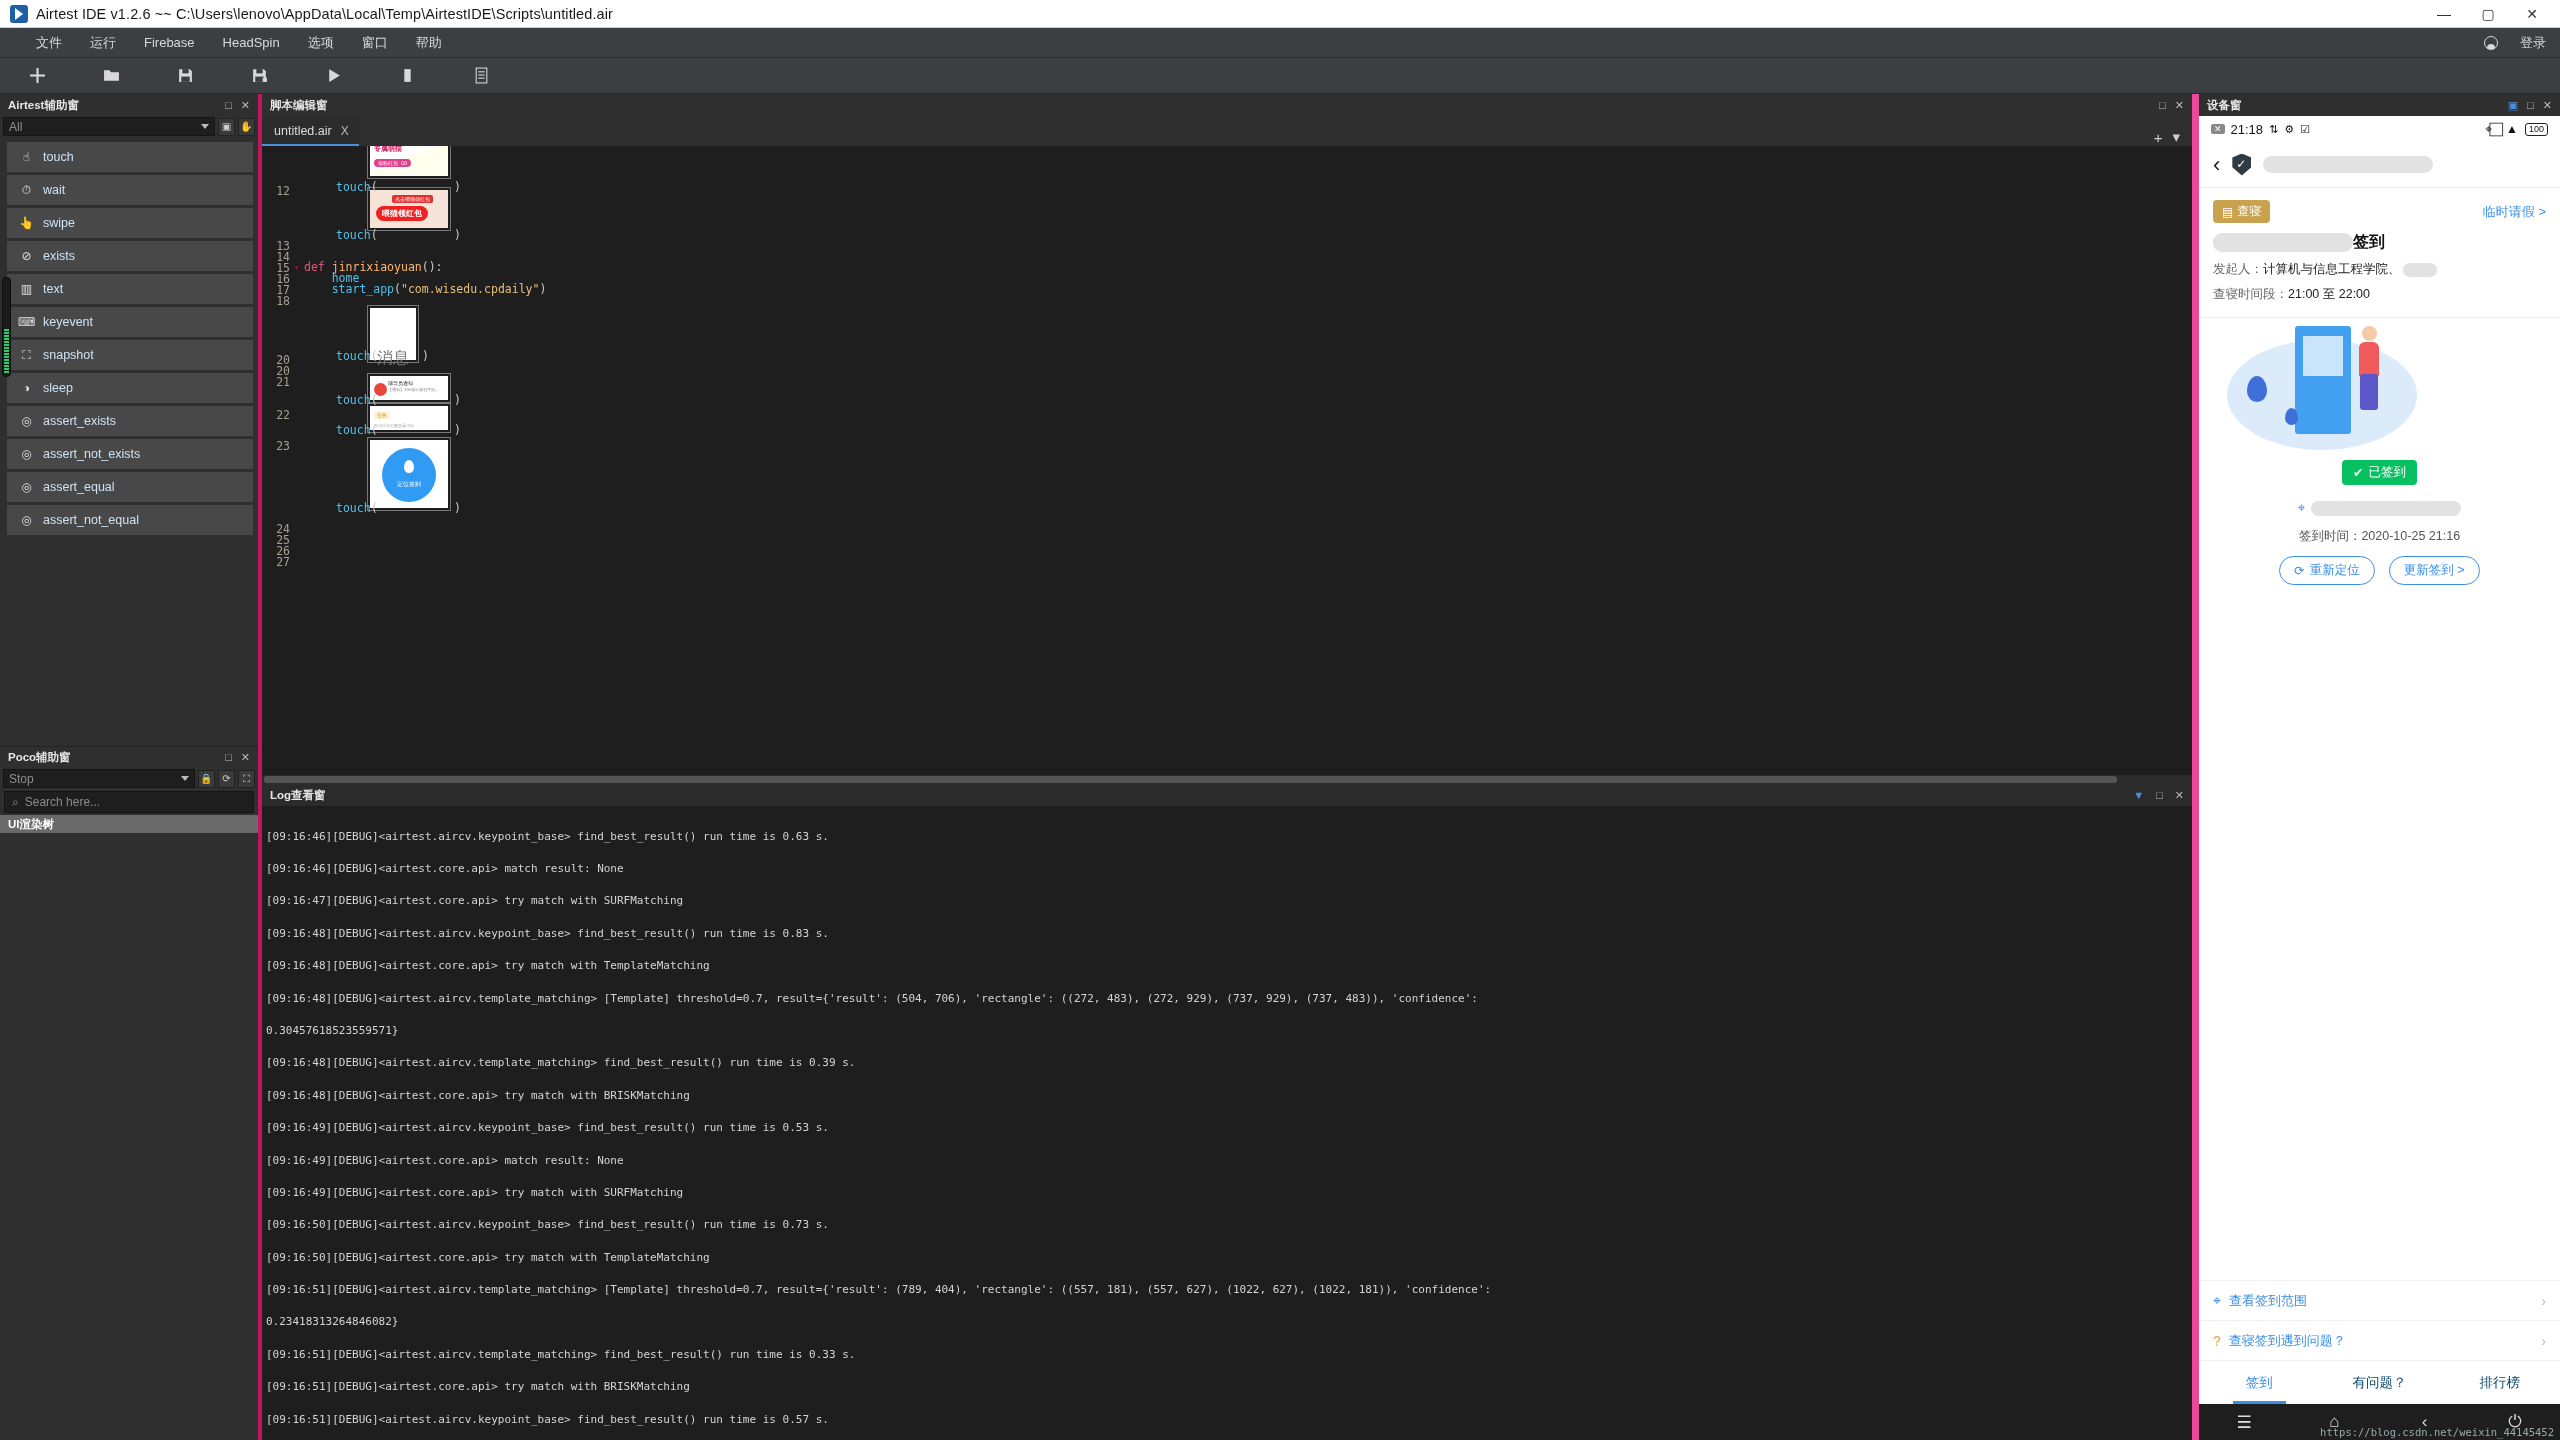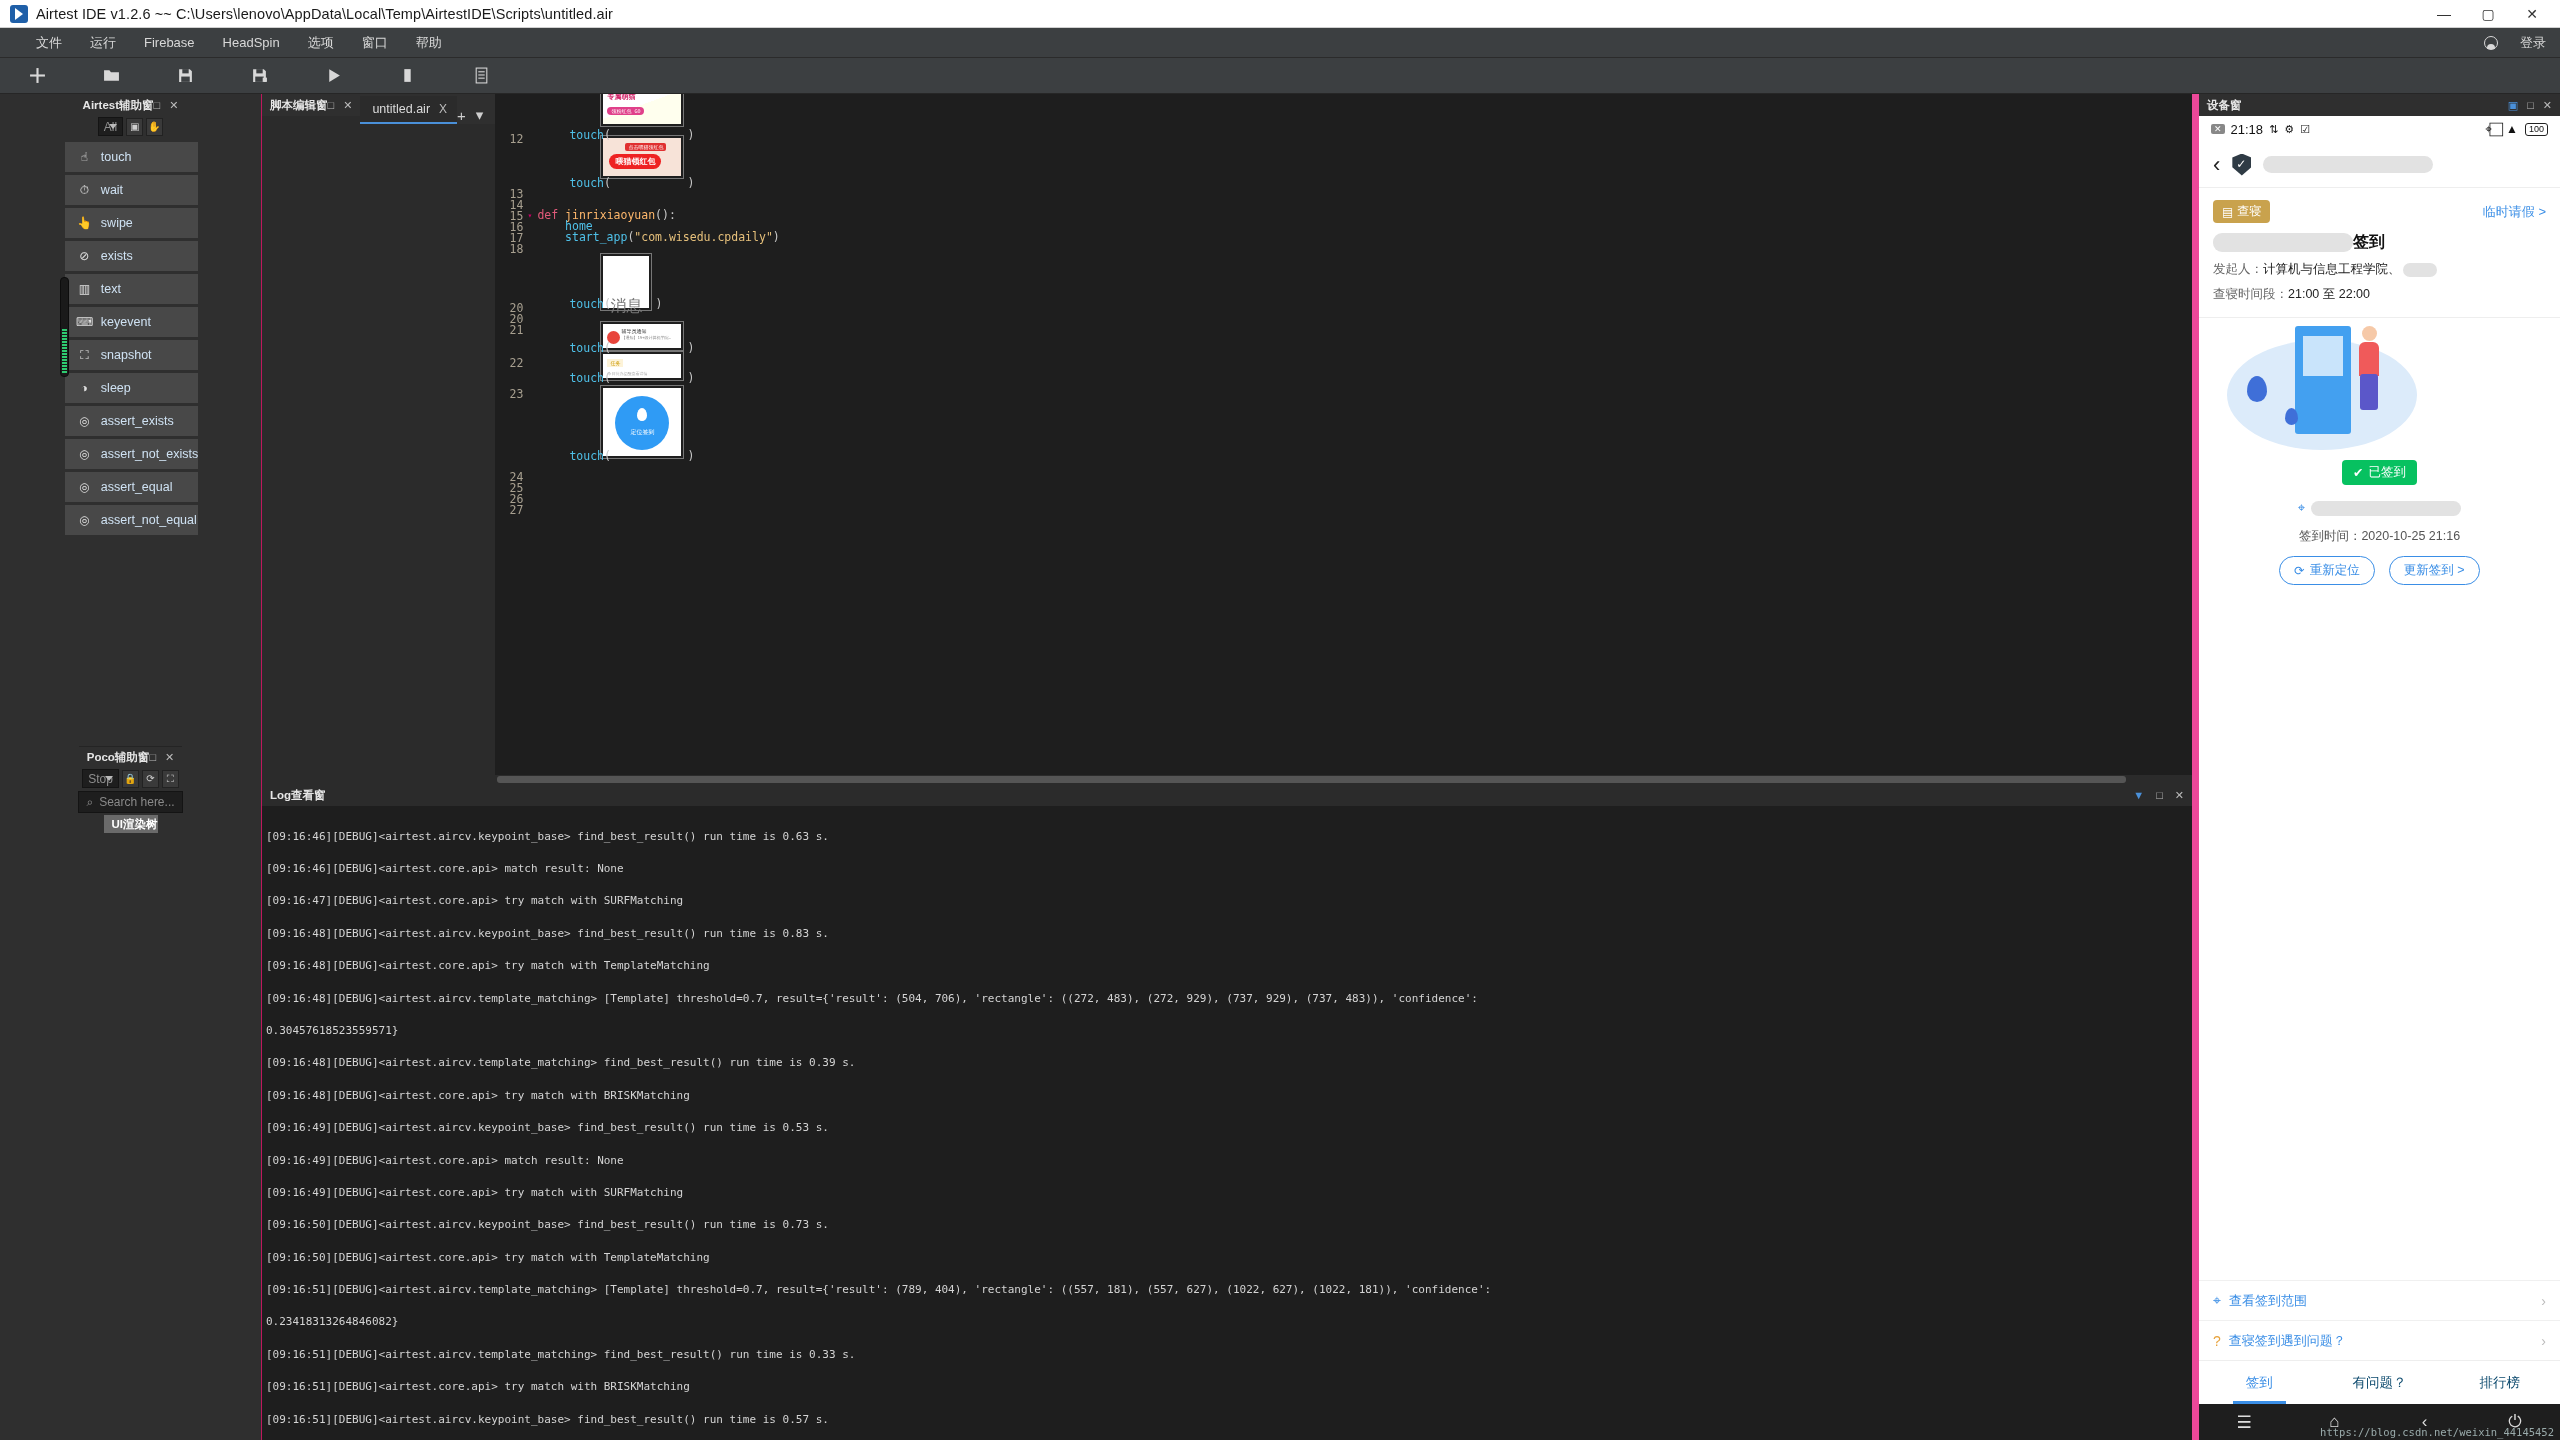--- a/index.html
+++ b/index.html
@@ -42,21 +42,21 @@
              border-bottom:1px solid #262626; }
   .tool { width:74px; height:36px; display:flex; align-items:center; justify-content:center;
           color:#cfcfcf; cursor:default;}
   .tool svg { width:17px; height:17px; fill:#d8d8d8; }
 
   
   .body { flex:1; display:flex; min-height:0; background:#2b2b2b; }
 
   
   .left { width:262px; flex:none; display:flex; flex-direction:column; background:#2f2f2f;
-          border-right:1px solid #be185d;align-items:center; }
+          border-right:4px solid #be185d; }
   .panel-hdr { height:22px; display:flex; align-items:center; padding:0 8px;
                background:#2f2f2f; color:#e6e6e6; font-size:11.5px; font-weight:bold; flex:none; }
   .panel-hdr .ctrls { margin-left:auto; display:flex; gap:9px; color:#bcbcbc; font-size:11px; }
   .panel-hdr .ctrls span{ cursor:default; }
 
   .filter-row { display:flex; align-items:center; height:21px; flex:none; padding:0 3px; gap:3px;}
   .combo { flex:1; height:19px; background:#1e1e1e; border:1px solid #141414; color:#8f8f8f;
            font-size:12px; display:flex; align-items:center; padding:0 5px; position:relative;}
   .combo .arrow { position:absolute; right:5px; top:6px; width:0;height:0;
            border-left:4px solid transparent;border-right:4px solid transparent;border-top:5px solid #bbb;}
@@ -75,21 +75,21 @@
 
   .poco-hdr{ border-top:1px solid #242424; }
   .poco-search{ height:22px; margin:2px 4px; background:#1e1e1e; border:1px solid #141414;
             display:flex; align-items:center; gap:6px; padding:0 7px; color:#8a8a8a; font-size:12px;}
   .poco-tree-hdr{ height:18px; background:#6a6a6a; color:#fff; font-size:11.5px; font-weight:bold;
             display:flex; align-items:center; padding-left:8px;}
   .poco-tree{ flex:1; background:#2f2f2f; }
 
   
   .center { flex:1; display:flex; flex-direction:column; min-width:0; background:#2b2b2b; }
-  .editor-wrap{ flex:none; height:690px; display:flex; flex-direction:row; min-height:0;}
+  .editor-wrap{ flex:none; height:690px; display:flex; flex-direction:column; min-height:0;}
   .tabbar{ height:30px; background:#2f2f2f; display:flex; align-items:flex-end; flex:none;
            position:relative;}
   .tab{ height:28px; padding:0 10px 0 12px; background:#2b2b2b; color:#dcdcdc; font-size:12.5px;
         display:flex; align-items:center; gap:9px; border-bottom:2px solid #4a90d9; cursor:default;}
   .tab .x{ color:#bbb; font-size:12px; }
   .tab-right{ margin-left:auto; display:flex; align-items:center; gap:10px; padding-right:12px;
               color:#cfcfcf; font-size:15px;}
   .code{ flex:1; background:#1e1e1e; display:flex; min-height:0; overflow:hidden; position:relative;
          font-family:"DejaVu Sans Mono","Liberation Mono",monospace; }
   .gutter{ width:34px; flex:none; background:#1e1e1e; text-align:right; padding-right:6px;

